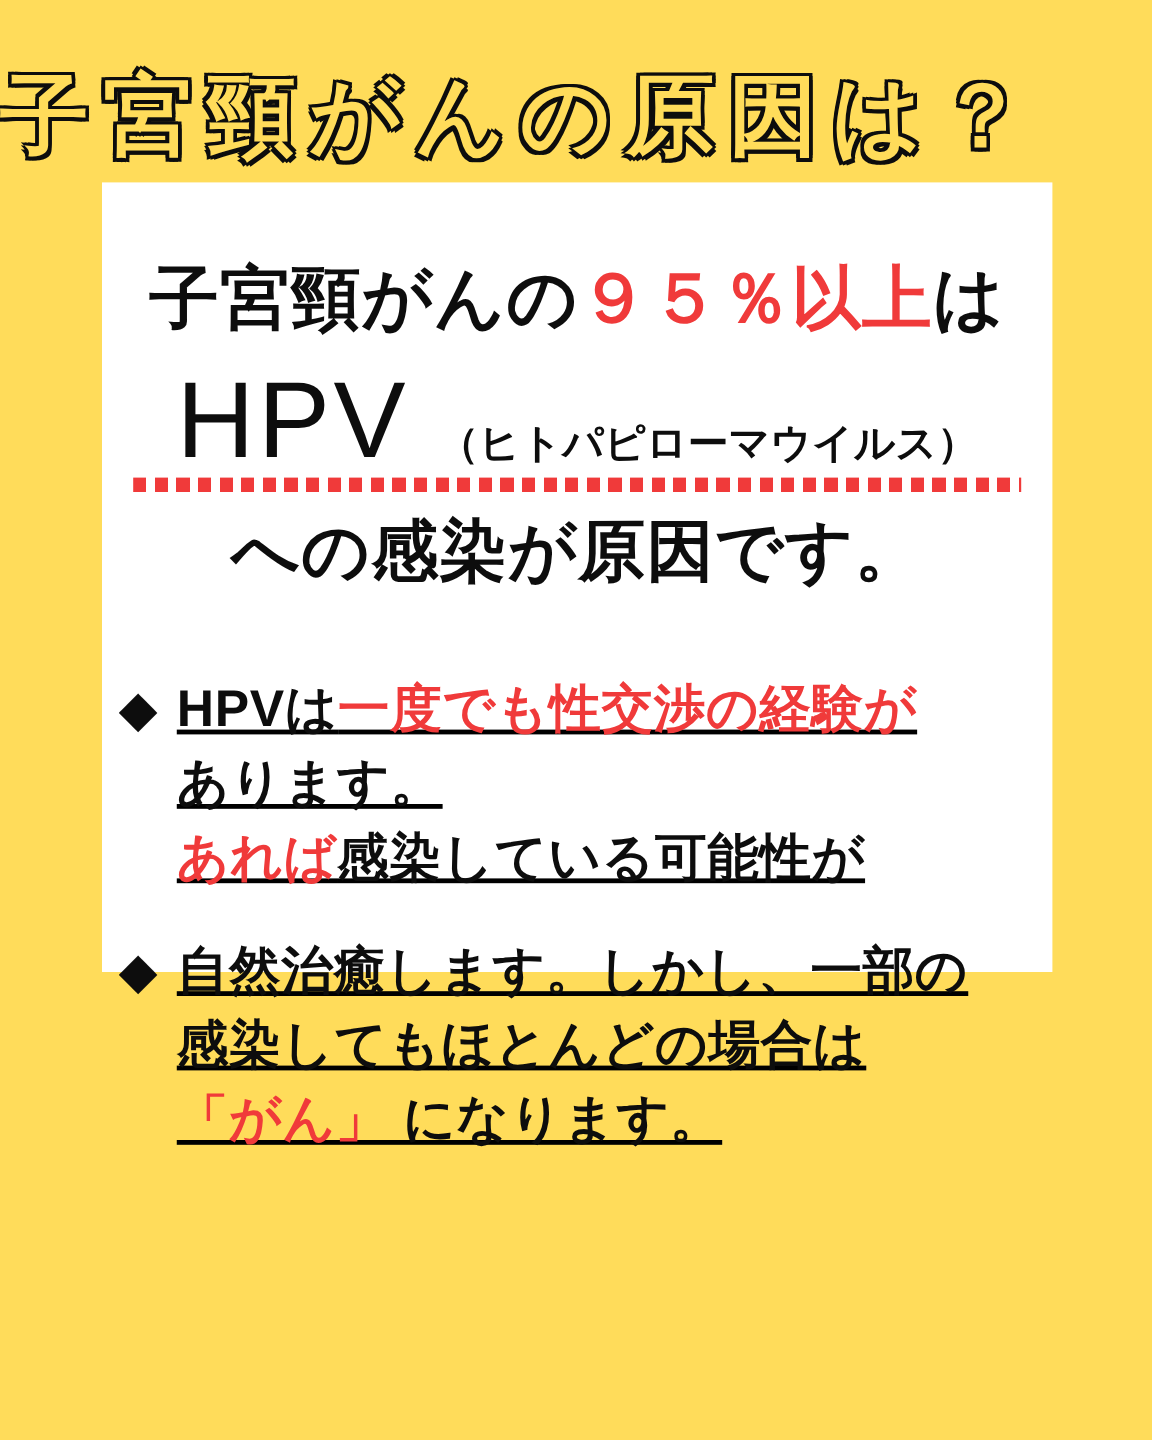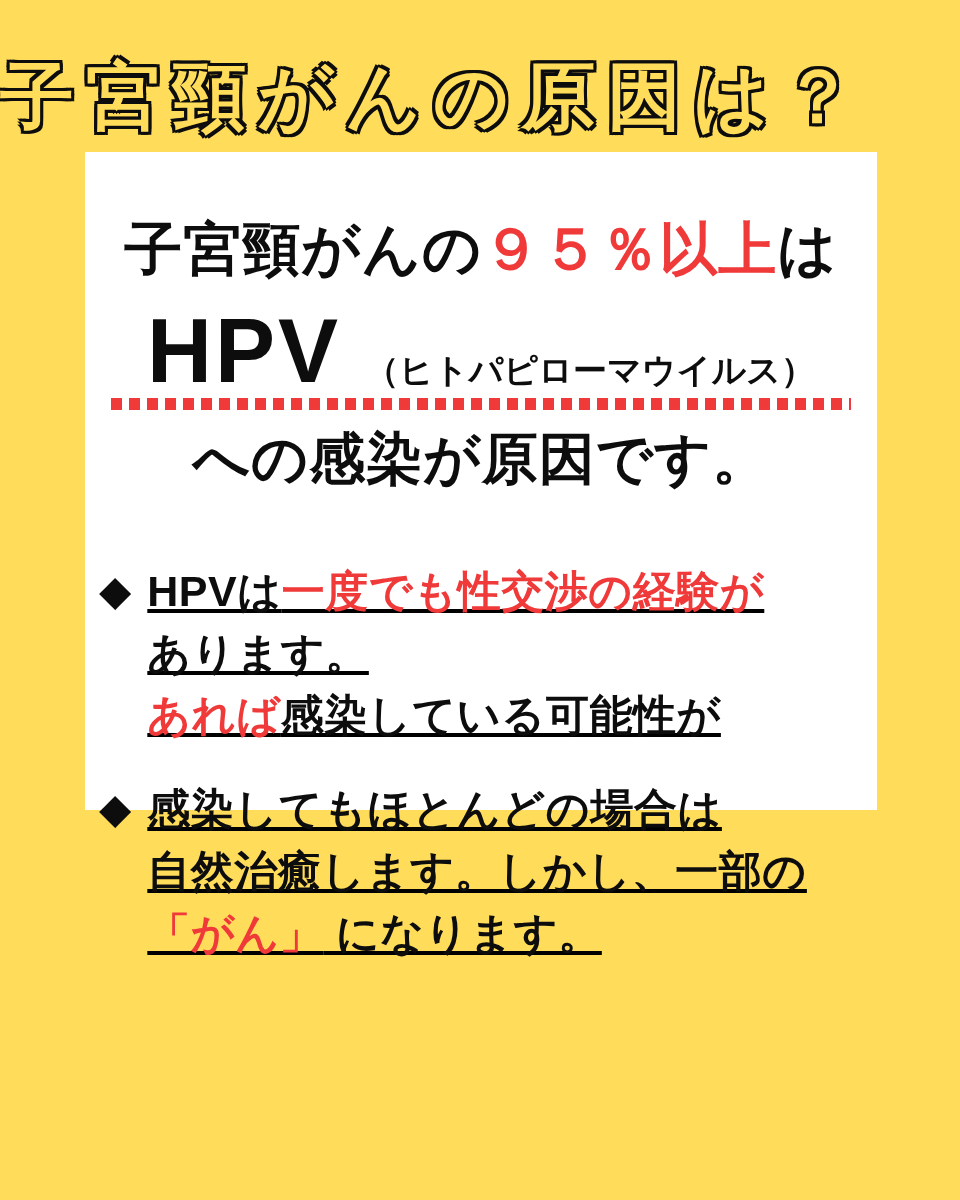--- a/index.html
+++ b/index.html
@@ -49,21 +49,21 @@
   }
   .hpv-row {
     margin-top: 26px;
     display: flex;
     justify-content: center;
     align-items: baseline;
     white-space: nowrap;
   }
   .hpv {
     font-size: 90px;
-    font-weight: 700;
+    font-weight: 400;
     letter-spacing: 3px;
     color: var(--black);
     line-height: 0.95;
   }
   .hpv-reading {
     font-size: 34px;
     font-weight: 900;
     color: var(--black);
     margin-left: 24px;
   }
@@ -135,20 +135,20 @@
       <div class="bullet-text">
         <div class="b-line"><span class="seg-black">HPVは</span><span class="seg-red">一度でも性交渉の経験が</span></div>
         <div class="b-line"><span class="seg-black">あります。</span></div>
         <div class="b-line"><span class="seg-red">あれば</span><span class="seg-black">感染している可能性が</span></div>
       </div>
     </div>
 
     <div class="bullet">
       <span class="marker">◆</span>
       <div class="bullet-text">
+        <div class="b-line"><span class="seg-black">自然治癒します。しかし、一部の</span></div>
         <div class="b-line"><span class="seg-black">感染してもほとんどの場合は</span></div>
-        <div class="b-line"><span class="seg-black">自然治癒します。しかし、一部の</span></div>
         <div class="b-line"><span class="seg-red">「がん」</span><span class="seg-black"> になります。</span></div>
       </div>
     </div>
 
   </div>
 </div>
 
 </body></html>

